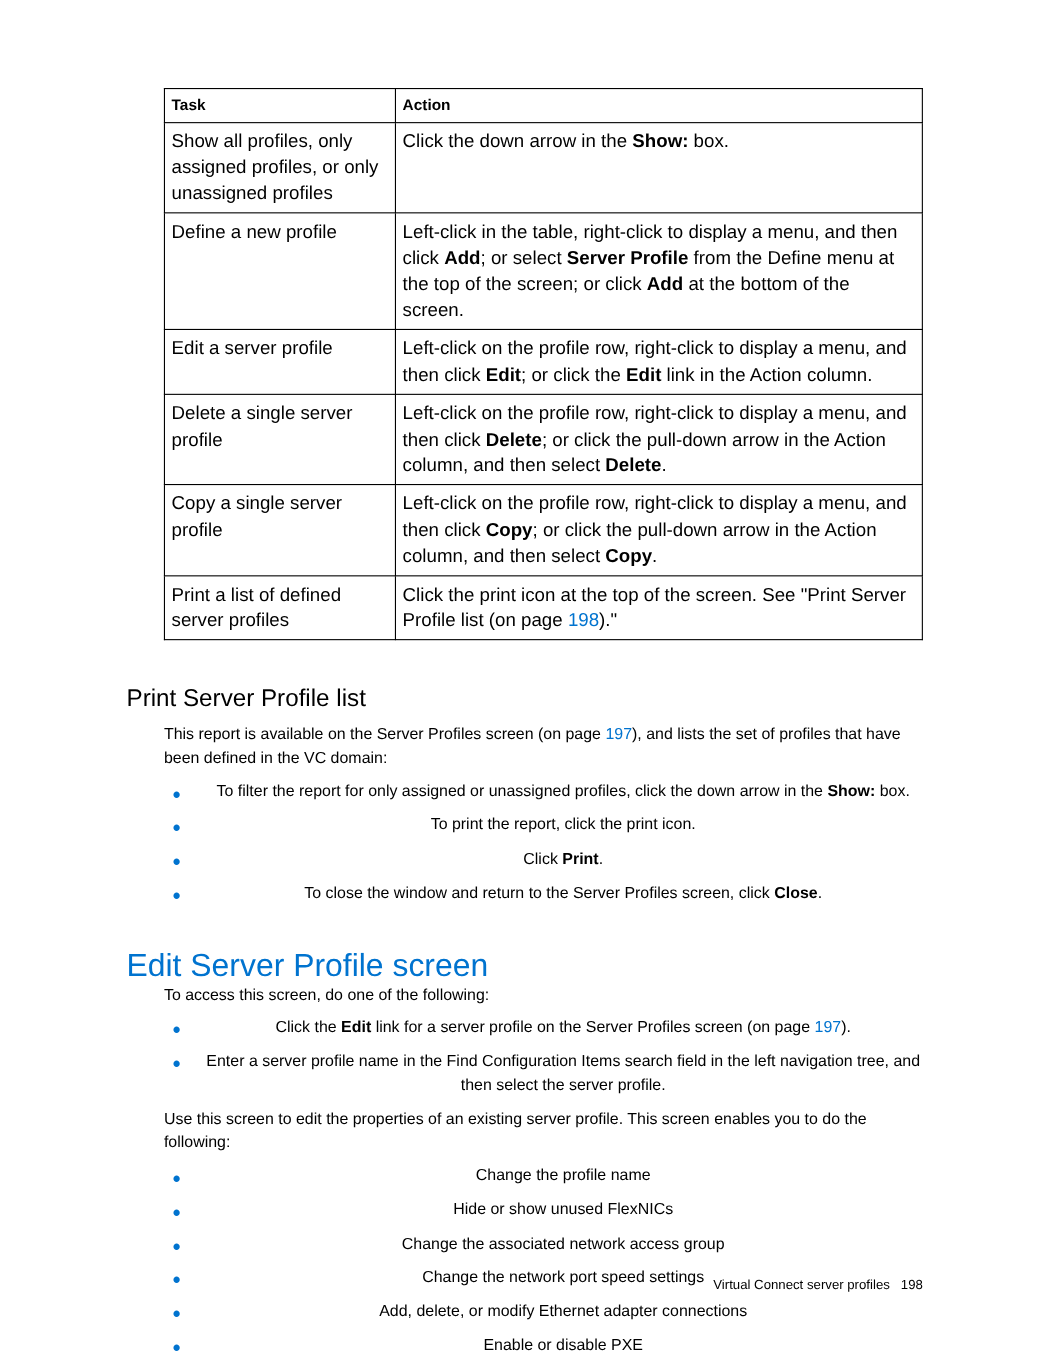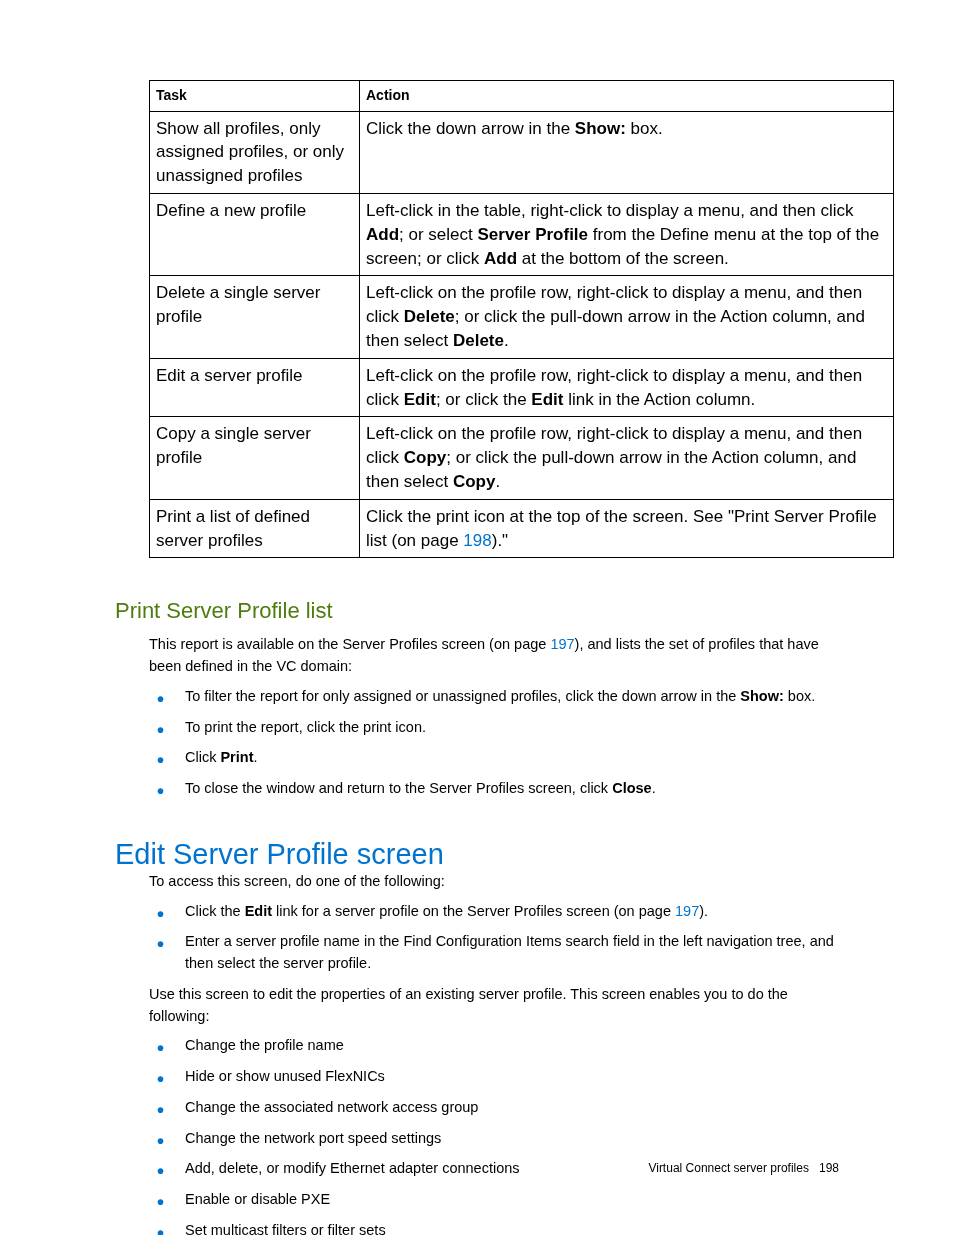--- a/index.html
+++ b/index.html
@@ -7,21 +7,21 @@
       width: 954px;
       height: 1235px;
       background: #fff;
       font-family: Arial, Helvetica, sans-serif;
       color: #000;
       position: relative;
       padding: 80px 115px 60px 115px;
     }
     .content { width: 100%; }
     table.task-table {
-      width: 745px;
+      width: 690px;
       border-collapse: collapse;
       margin-left: 34px;
       margin-bottom: 40px;
       font-size: 14px;
     }
     table.task-table th, table.task-table td {
       border: 1px solid #000;
       padding: 5px 6px;
       text-align: left;
       vertical-align: top;
@@ -29,41 +29,42 @@
     }
     table.task-table th {
       font-weight: bold;
     }
     table.task-table td:first-child, table.task-table th:first-child {
       width: 210px;
     }
     h2.sub-heading {
       font-size: 22px;
       font-weight: normal;
-      color: #4d7c0f;
+      color: #000000;
       margin-bottom: 10px;
       margin-top: 25px;
     }
     h1.main-heading {
       font-size: 29px;
       font-weight: normal;
       color: #0073CF;
       margin-top: 38px;
       margin-bottom: 0;
     }
     p.body-text {
       font-size: 14.5px;
       line-height: 1.5;
       margin-left: 34px;
       margin-bottom: 8px;
     }
     ul.bullet-list {
       list-style: none;
       margin-left: 34px;
       padding-left: 0;
+      text-align: center;
     }
     ul.bullet-list li {
       position: relative;
       padding-left: 36px;
       font-size: 14.5px;
       line-height: 1.5;
       margin-bottom: 9px;
     }
     ul.bullet-list li::before {
       content: "•";
@@ -102,26 +103,26 @@
     <tbody id="table-body">
         <tr>
           <td>Show all profiles, only assigned profiles, or only unassigned profiles</td>
           <td>Click the down arrow in the <b>Show:</b> box.</td>
         </tr>
         <tr>
           <td>Define a new profile</td>
           <td>Left-click in the table, right-click to display a menu, and then click <b>Add</b>; or select <b>Server Profile</b> from the Define menu at the top of the screen; or click <b>Add</b> at the bottom of the screen.</td>
         </tr>
         <tr>
+          <td>Edit a server profile</td>
+          <td>Left-click on the profile row, right-click to display a menu, and then click <b>Edit</b>; or click the <b>Edit</b> link in the Action column.</td>
+        </tr>
+        <tr>
           <td>Delete a single server profile</td>
           <td>Left-click on the profile row, right-click to display a menu, and then click <b>Delete</b>; or click the pull-down arrow in the Action column, and then select <b>Delete</b>.</td>
-        </tr>
-        <tr>
-          <td>Edit a server profile</td>
-          <td>Left-click on the profile row, right-click to display a menu, and then click <b>Edit</b>; or click the <b>Edit</b> link in the Action column.</td>
         </tr>
         <tr>
           <td>Copy a single server profile</td>
           <td>Left-click on the profile row, right-click to display a menu, and then click <b>Copy</b>; or click the pull-down arrow in the Action column, and then select <b>Copy</b>.</td>
         </tr>
         <tr>
           <td>Print a list of defined server profiles</td>
           <td>Click the print icon at the top of the screen. See "Print Server Profile list (on page <a class="page-link">198</a>)."</td>
         </tr>
       </tbody>

